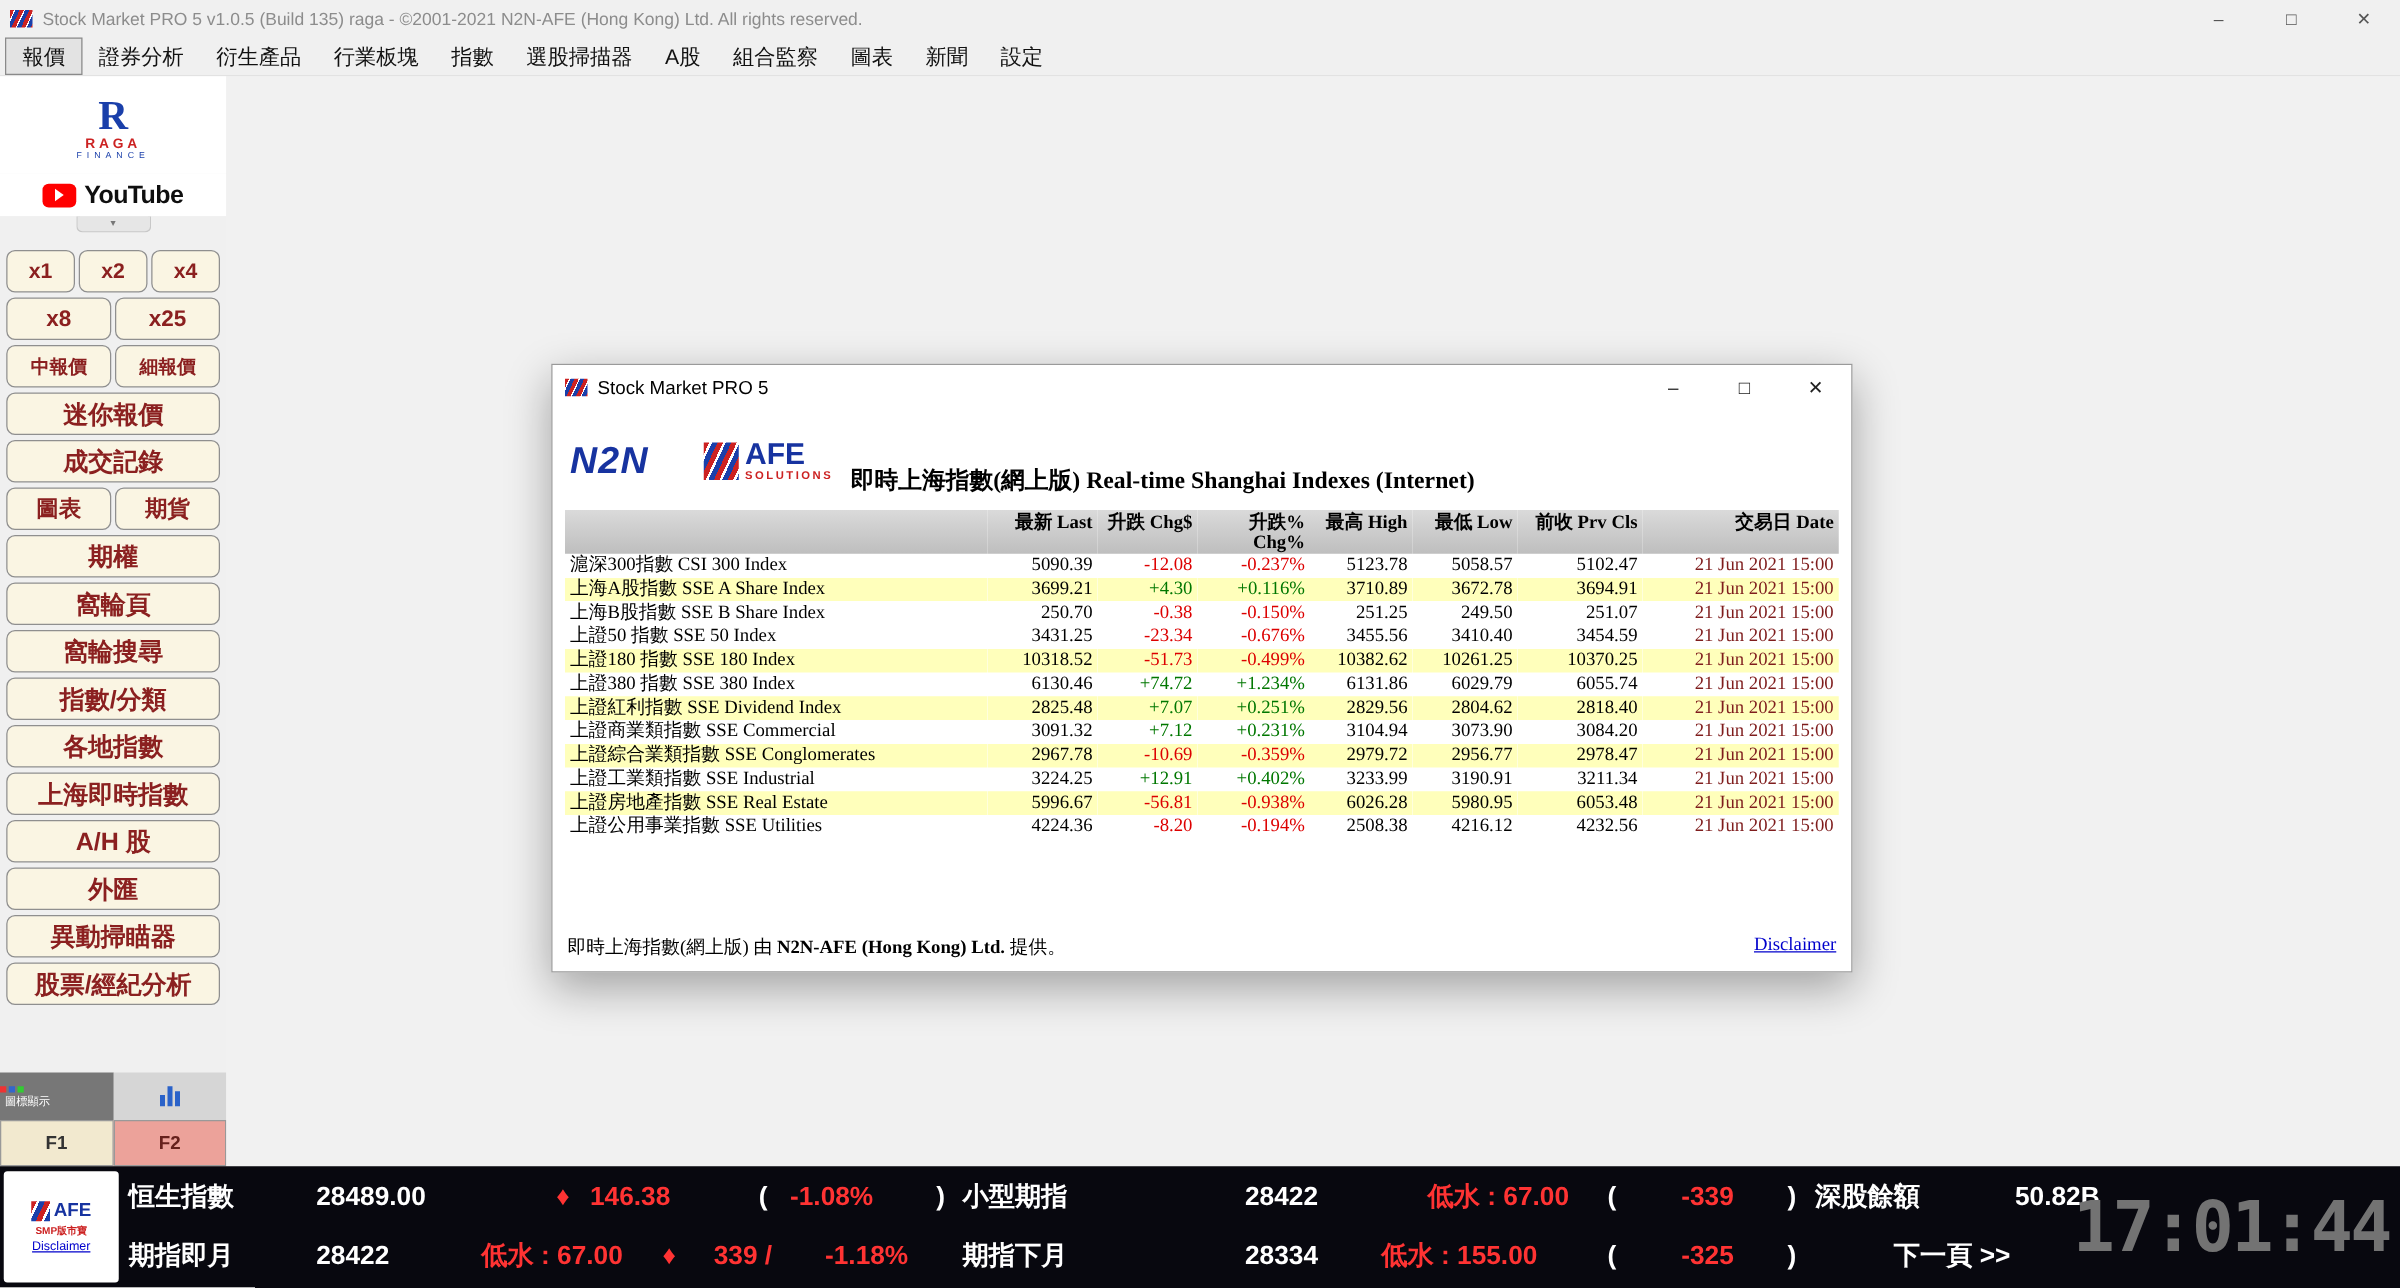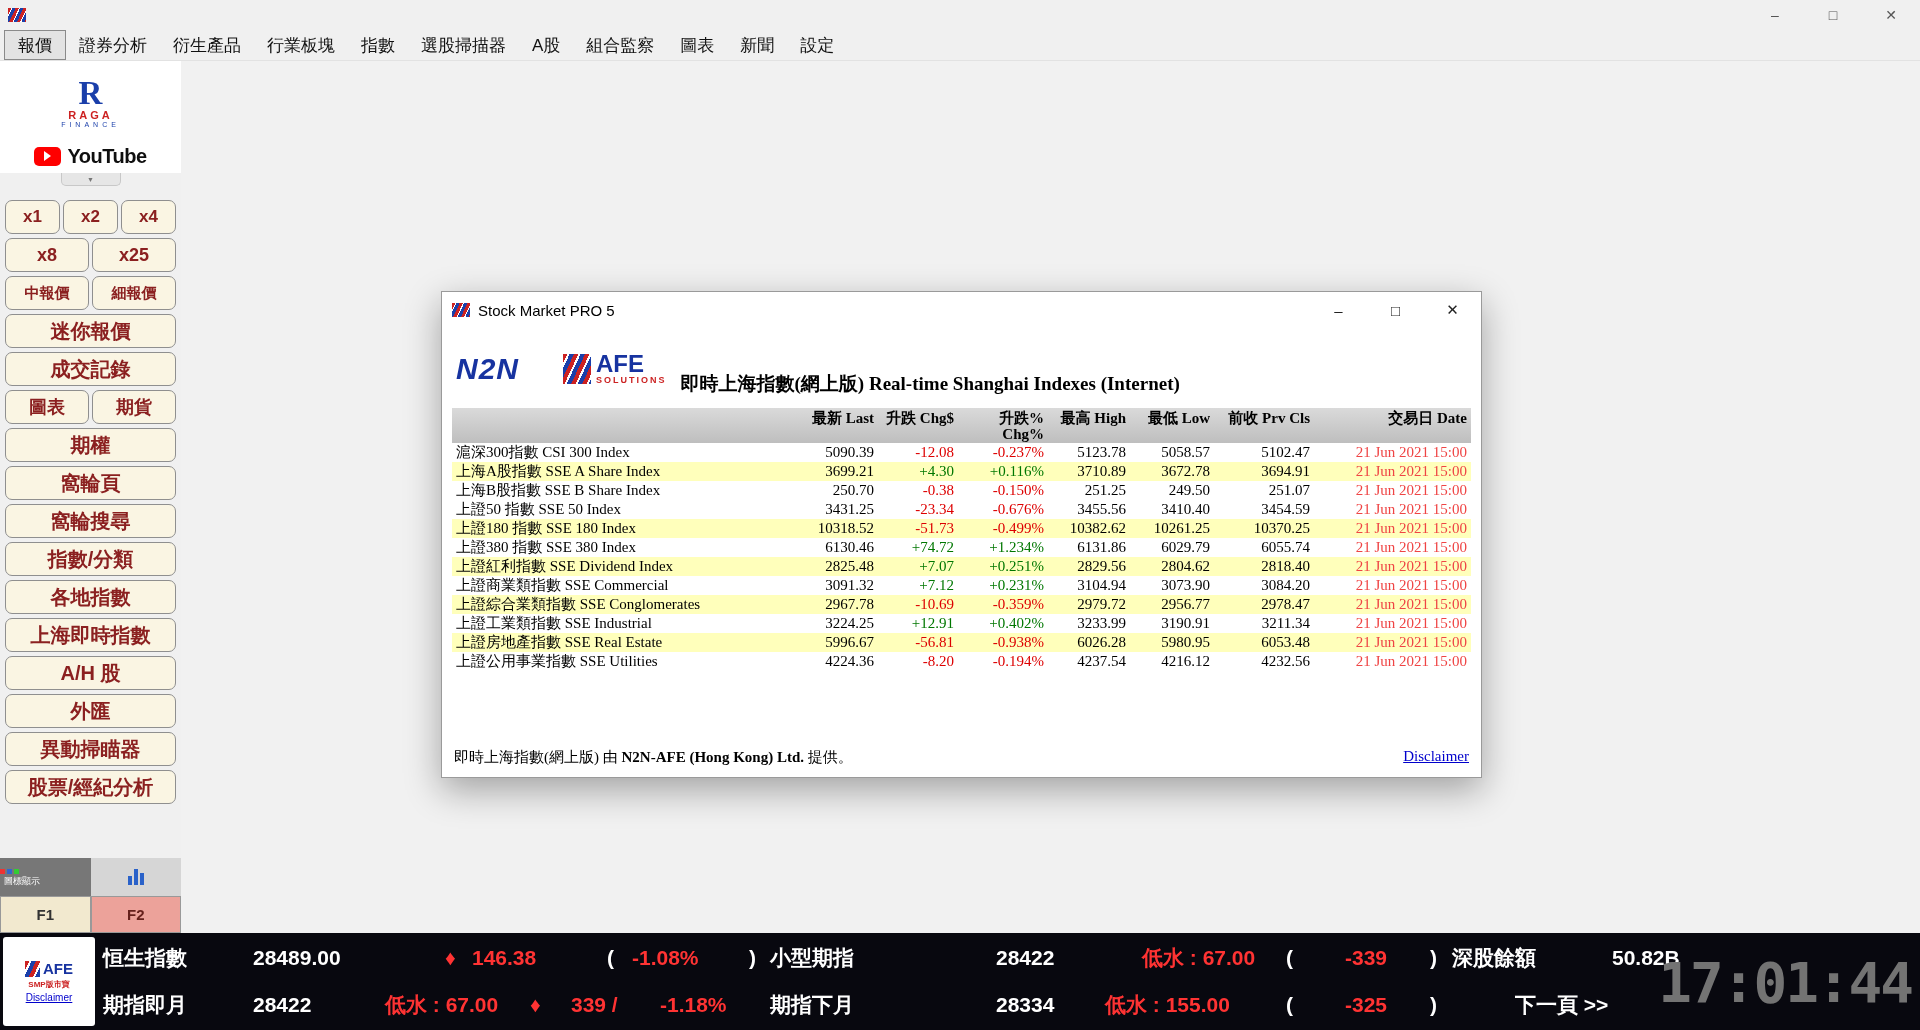--- a/index.html
+++ b/index.html
@@ -81,21 +81,21 @@
     font-family:"Liberation Serif","DejaVu Serif",serif; margin-top:8px; }
   .idx-table th { background:linear-gradient(#dadada,#bebebe); font-size:15px; text-align:right; vertical-align:top;
     padding:2px 4px 0; line-height:16px; height:35px; white-space:pre-line; font-weight:bold; }
   .idx-table th.first { text-align:left; }
   .idx-table td { font-size:15px; line-height:19px; height:19px; padding:0 4px; white-space:nowrap; overflow:hidden; }
   .c-name { text-align:left; }
   .c-num, .c-date { text-align:right; }
   tr.hl { background:#ffffbb; }
   .neg { color:#dd0000; }
   .pos { color:#007700; }
-  .c-date { color:#ef4444; }
+  .c-date { color:#7f1d1d; }
   .popup-footer { position:absolute; left:12px; right:12px; bottom:12px; display:flex; justify-content:space-between;
     font-family:"Liberation Serif","DejaVu Serif",serif; font-size:15px; }
   .pf-disclaimer { color:#0000cc; text-decoration:underline; cursor:pointer; }
 
   
   .statusbar { height:97px; background:#08080f; position:relative; }
   .sb-cell { position:absolute; white-space:nowrap; font-weight:bold; font-size:21px; color:#fff; line-height:28px; }
   .r1 { top:11px; } .r2 { top:58px; }
   .red { color:#ff3333; }
   .clock { position:absolute; right:8px; top:50%; transform:translateY(-50%);
@@ -106,20 +106,21 @@
   .afe-card-row { display:flex; align-items:center; gap:3px; }
   .afe-card-name { color:#1733a0; font-weight:bold; font-size:15px; }
   .afe-card-sub { color:#cc2222; font-size:8px; font-weight:bold; }
   .afe-card-disc { color:#0000cc; font-size:10px; text-decoration:underline; cursor:pointer; }
 </style>
 </head>
 <body>
 
 <div class="titlebar">
   <span class="afe-mark"></span>
+  <span class="title-text">Stock Market PRO 5 v1.0.5 (Build 135) raga - ©2001-2021 N2N-AFE (Hong Kong) Ltd. All rights reserved.</span>
   <div class="win-controls">
     <span class="wc">–</span>
     <span class="wc">□</span>
     <span class="wc">✕</span>
   </div>
 </div>
 
 <div class="menubar">
     <div class="menu-item active">報價</div>
     <div class="menu-item">證券分析</div>
@@ -389,21 +390,21 @@
                 <td class="c-num">6026.28</td>
                 <td class="c-num">5980.95</td>
                 <td class="c-num">6053.48</td>
                 <td class="c-date">21 Jun 2021 15:00</td>
               </tr>
               <tr>
                 <td class="c-name">上證公用事業指數 SSE Utilities</td>
                 <td class="c-num">4224.36</td>
                 <td class="c-num neg">-8.20</td>
                 <td class="c-num neg">-0.194%</td>
-                <td class="c-num">4237.54</td>
+                <td class="c-num">2508.38</td>
                 <td class="c-num">4216.12</td>
                 <td class="c-num">4232.56</td>
                 <td class="c-date">21 Jun 2021 15:00</td>
               </tr>
             </tbody>
         </table>
         <div class="popup-footer">
           <div>
             <span>即時上海指數(網上版) 由</span>
             <b>N2N-AFE (Hong Kong) Ltd.</b>

